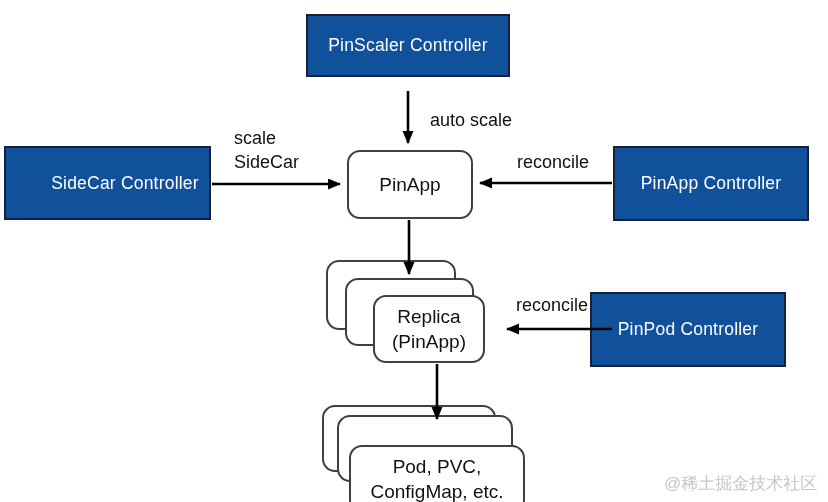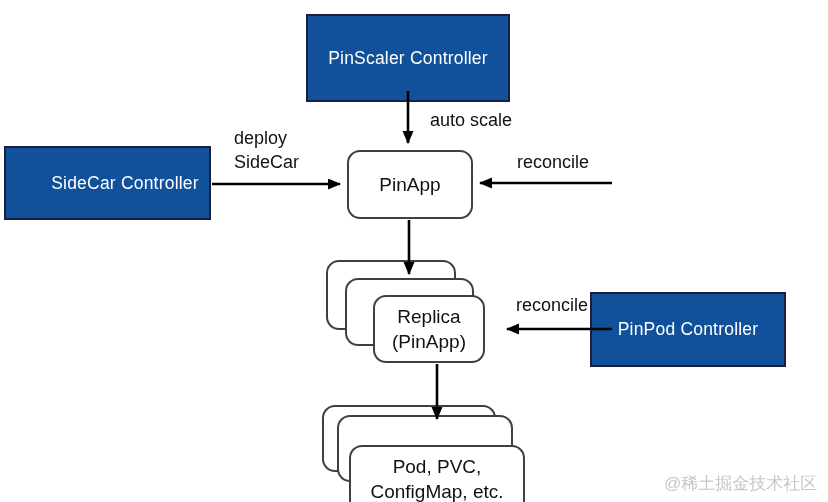--- a/index.html
+++ b/index.html
@@ -41,21 +41,21 @@
     line-height: 25px;
   }
   .card {
     position: absolute;
     box-sizing: border-box;
     background: var(--resource-fill, #FFFFFF);
     border: 2px solid var(--resource-border, #404040);
     border-radius: 13px;
     z-index: 2;
   }
-  #pinscaler   { left: 306px; top: 14px;  width: 204px; height: 88px; }
+  #pinscaler   { left: 306px; top: 14px;  width: 204px; height: 63px; }
   #sidecar     { left: 4px;   top: 146px; width: 207px; height: 74px; padding-left: 35px; }
   #pinapp-ctrl { left: 613px; top: 146px; width: 196px; height: 75px; }
   #pinpod-ctrl { left: 590px; top: 292px; width: 196px; height: 75px; }
   #pinapp      { left: 347px; top: 150px; width: 126px; height: 69px; }
 
   #replica-back  { left: 326px; top: 260px; width: 130px; height: 70px; }
   #replica-mid   { left: 345px; top: 278px; width: 129px; height: 68px; }
   #replica-front { left: 373px; top: 295px; width: 112px; height: 68px; z-index: 3; }
 
   #res-back  { left: 322px; top: 405px; width: 174px; height: 67px; }
@@ -120,20 +120,23 @@
   </svg>
 
   <div class="node controller" id="pinscaler">
     <span>PinScaler Controller</span>
   </div>
 
   <div class="node controller" id="sidecar">
     <span>SideCar Controller</span>
   </div>
 
+  <div class="node controller" id="pinapp-ctrl">
+    <span>PinApp Controller</span>
+  </div>
 
   <div class="node controller" id="pinpod-ctrl">
     <span>PinPod Controller</span>
   </div>
 
   <div class="node resource" id="pinapp">
     <span>PinApp</span>
   </div>
 
   <div class="card" id="replica-back"></div>
@@ -150,21 +153,21 @@
   <div class="node resource" id="res-front">
     <span>
       <span>Pod, PVC,</span><br>
       <span>ConfigMap, etc.</span>
     </span>
   </div>
 
   <div class="edge-label" id="label-auto-scale">auto scale</div>
 
   <div class="edge-label" id="label-deploy">
-    <span>deploy</span><br>
+    <span>scale</span><br>
     <span>SideCar</span>
   </div>
 
   <div class="edge-label" id="label-reconcile-1">reconcile</div>
 
   <div class="edge-label" id="label-reconcile-2">reconcile</div>
 
   <div class="watermark">@稀土掘金技术社区</div>
 
 </div>

